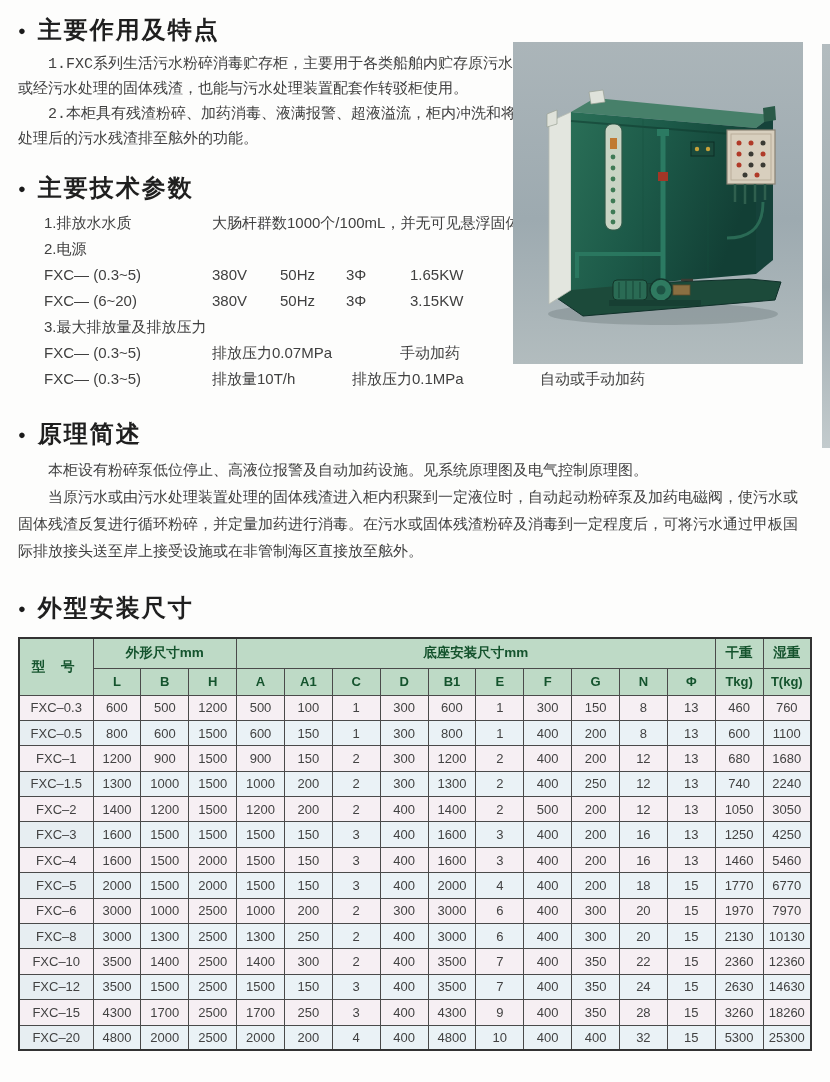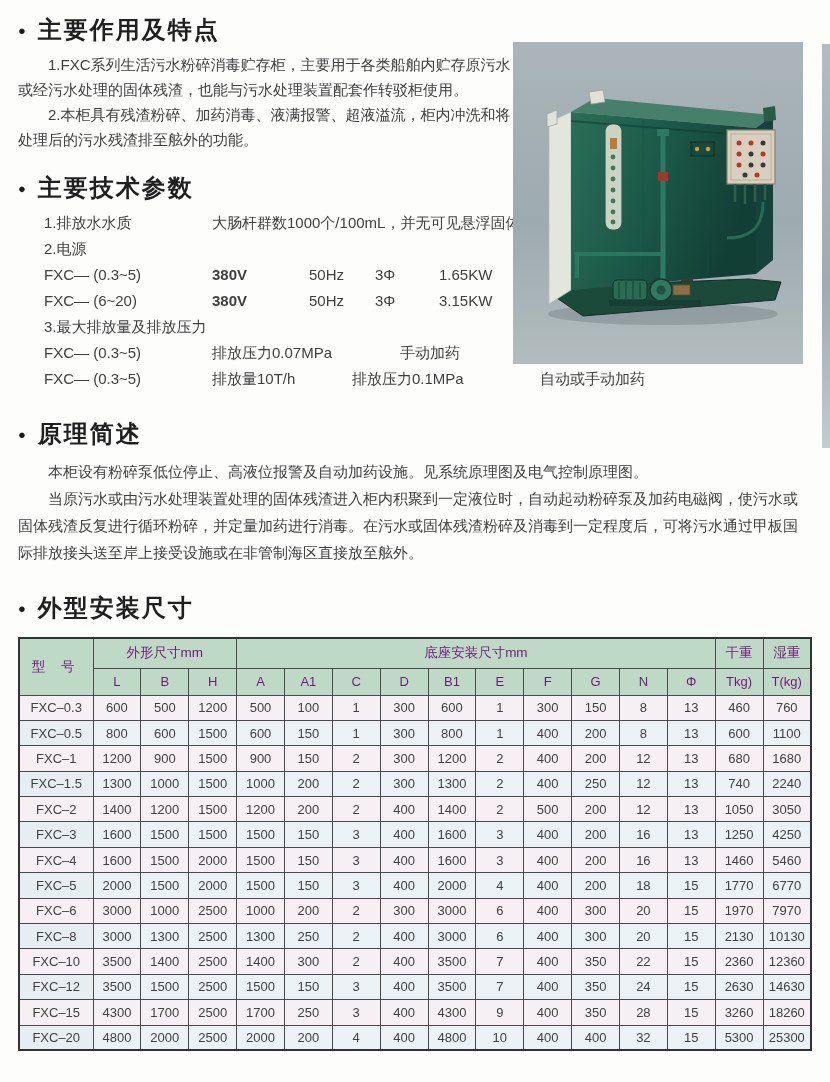--- a/index.html
+++ b/index.html
@@ -6,47 +6,47 @@
   html,body { background:#ffffff; }
   body { font-family:"Liberation Sans", sans-serif; color:#3c3c3c; }
   .page { position:relative; width:830px; height:1082px; background:#fdfdfc; overflow:hidden; }
 
   
   .sec-heading { display:flex; align-items:center; margin-left:18px; color:#1f1f1f; }
   .sec-heading .bullet { font-size:13px; margin-right:12px; color:#1a1a1a; }
   .sec-heading .htext { font-size:24px; font-weight:bold; letter-spacing:2px; }
 
   
-  .para { font-size:15px; line-height:25px; text-indent:2em; color:#404040; }
+  .para { font-size:15px; line-height:25px; text-indent:2em; color:#404040;font-family:Liberation Mono, monospace; }
   .features-paras { width:500px; margin:6px 0 0 18px; }
   .principle-paras { width:794px; margin:8px 0 0 18px; line-height:27px; }
   .principle-paras .para { line-height:27px; }
 
   
   .params { margin:6px 0 0 44px; font-size:15px; line-height:26px; color:#404040; }
   .param-line { display:flex; }
   .param-label { width:168px; }
-  .p-cell-1 { width:68px;font-weight:bold; }
-  .p-cell-2 { width:66px;margin-left:29px; }
+  .p-cell-1 { width:68px; }
+  .p-cell-2 { width:66px; }
   .p-cell-3 { width:64px; }
   .d-cell-1 { width:140px; }
   .d-cell-2 { width:188px; }
 
   
   .photo { position:absolute; left:513px; top:42px; width:290px; height:322px; }
   .page-edge { position:absolute; left:822px; top:44px; width:8px; height:404px;
                background:linear-gradient(180deg,#b3bcbf 0%,#9fabb0 60%,#c3cbcd 100%); }
 
   
   .dim-table { margin:13px 0 0 18px; border-collapse:collapse; table-layout:fixed;
                width:794px; font-size:13px; color:#424242; }
   .dim-table col.model-col { width:74px; }
   .dim-table th, .dim-table td { border:1px solid #4a4a4a; text-align:center; padding:0; }
   .dim-table { border:2px solid #333; }
-  .dim-table thead th { background:#bedac6; font-weight:normal; color:#701a75; }
+  .dim-table thead th { background:#bedac6; font-weight:bold; color:#14532d; }
   .dim-table .group-row th { height:30px; font-size:13.5px; }
   .dim-table .sub-row th { height:27px; font-size:13px; }
   .dim-table tbody td { height:25.4px; }
   .dim-table tbody tr.row-odd td { background:#f6eff3; }
   .dim-table tbody tr.row-even td { background:#eaf2f6; }
   .dim-table tbody td.model-cell { background:#f2e9ee; }
   .dim-table tbody tr.row-even td.model-cell { background:#e7eef2; }
   .dim-table th.model-head { letter-spacing:6px; }
 </style>
 </head>

